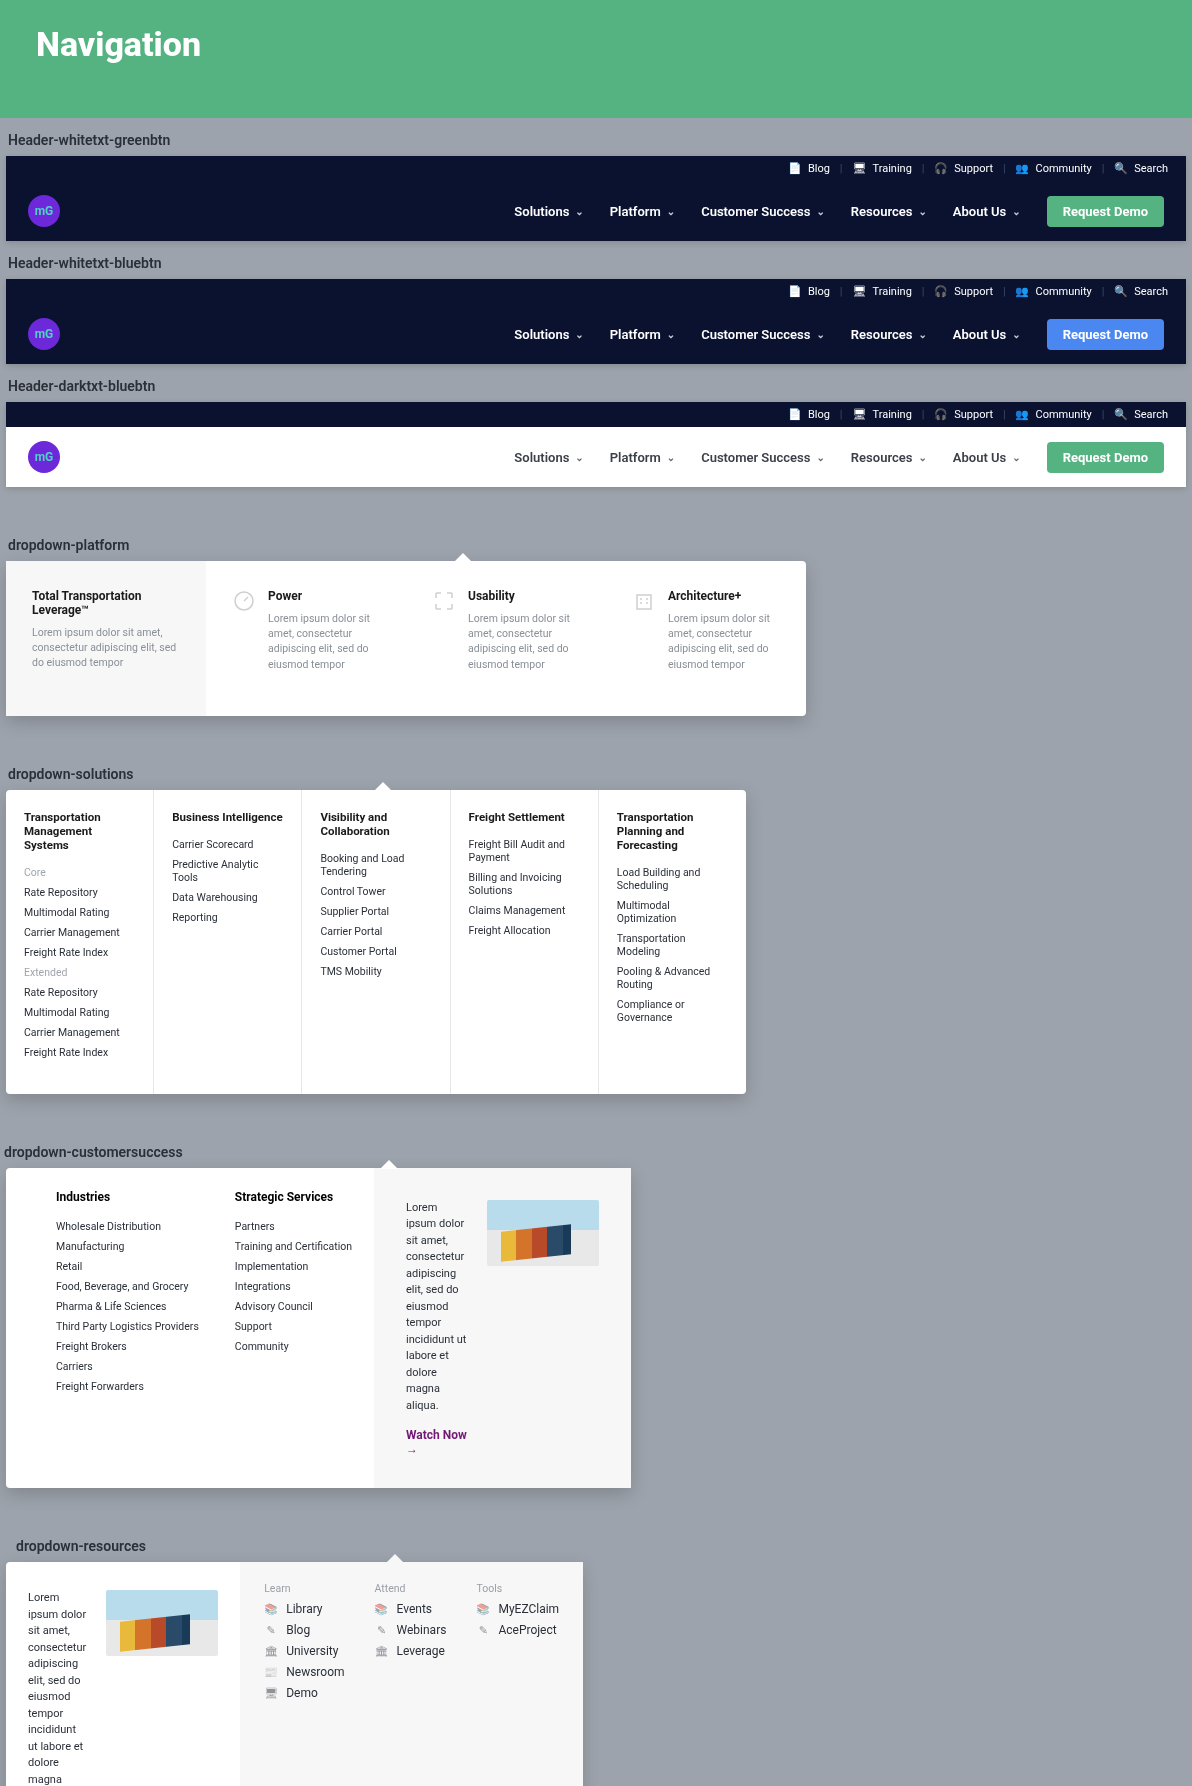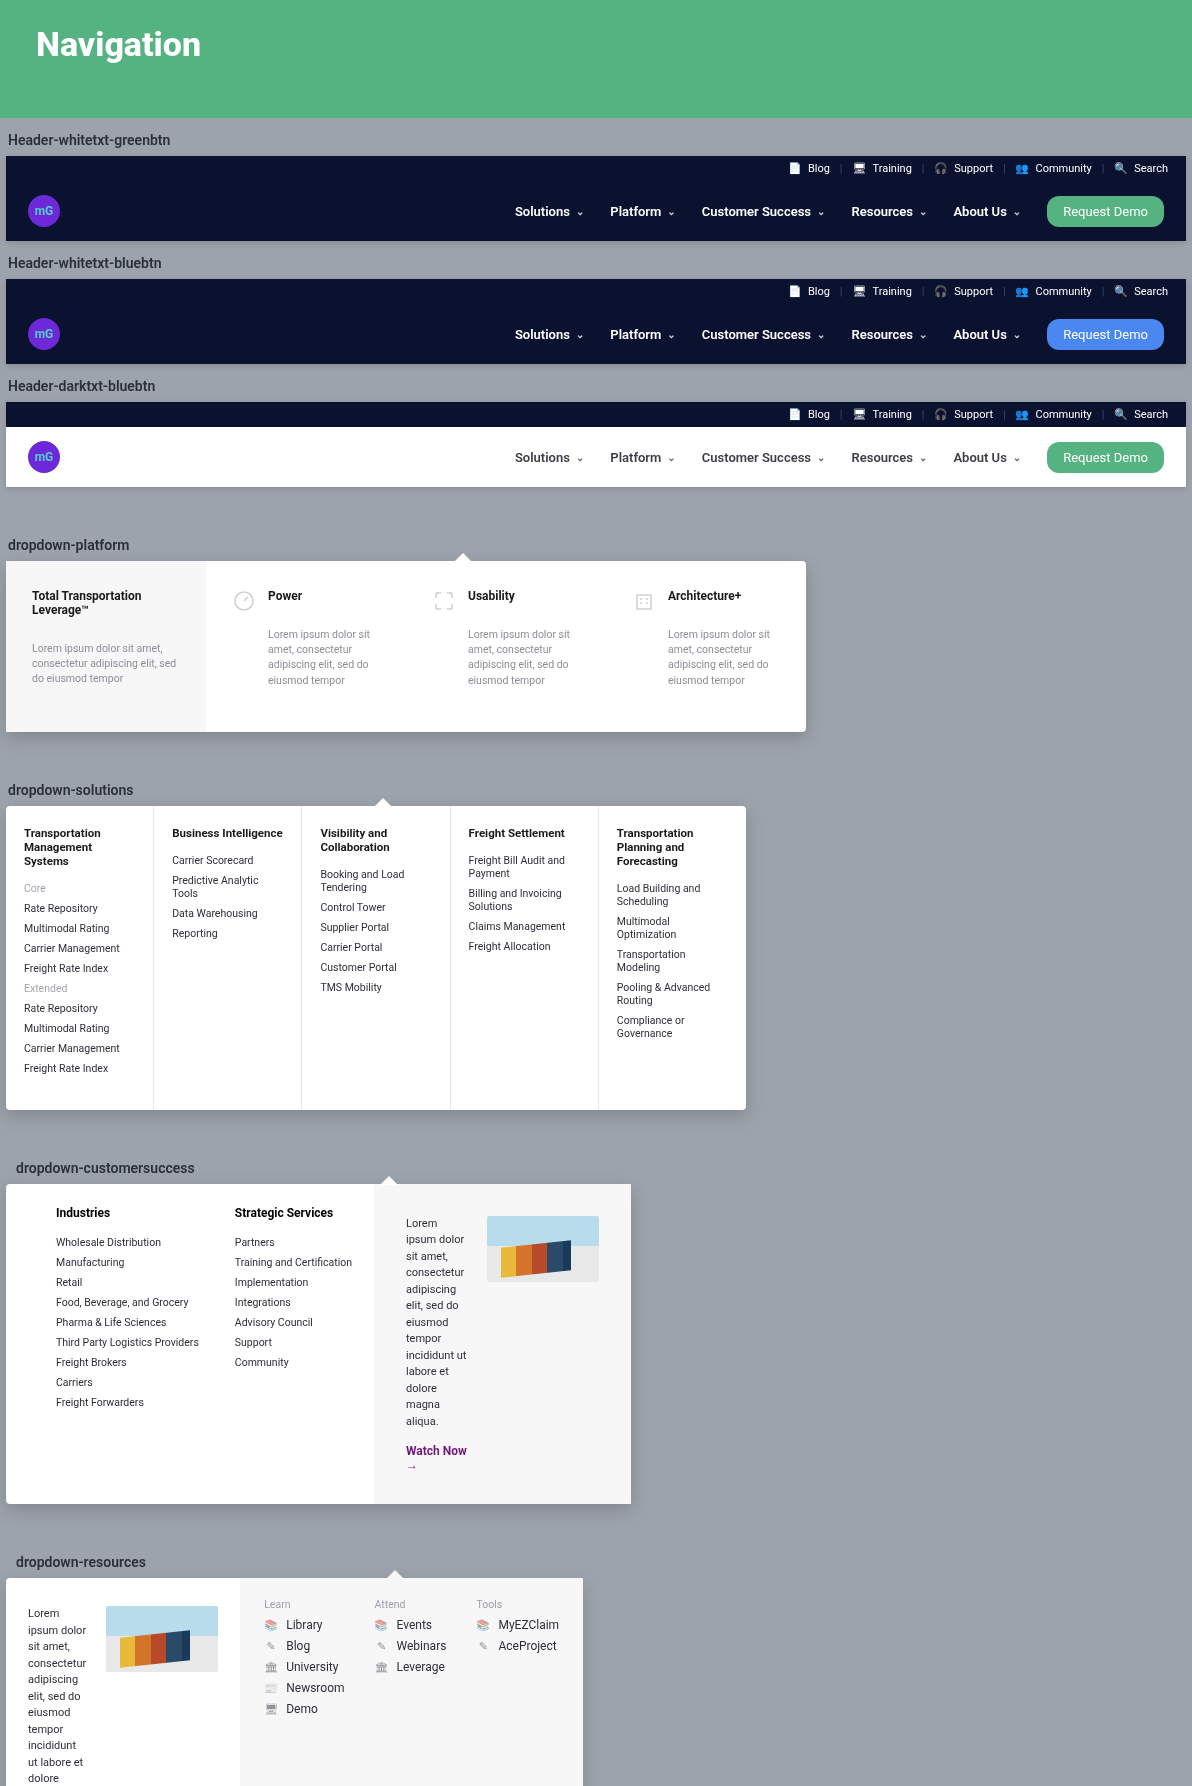--- a/index.html
+++ b/index.html
@@ -14,30 +14,30 @@
 .topbar .sep{margin:0 10px;color:#3a4a6a}
 .mainbar{display:flex;align-items:center;justify-content:space-between;padding:14px 22px}
 .mainbar.dark{background:#0a1230}
 .mainbar.light{background:#fff}
 .logo{width:32px;height:32px;border-radius:50%;background:#6d28d9;display:flex;align-items:center;justify-content:center;color:#4fd1c5;font-size:12px;font-weight:700}
 .navlinks{display:flex;align-items:center;gap:26px;font-size:13px;font-weight:600}
 .navlinks.white a{color:#fff}
 .navlinks.darktxt a{color:#3a3f48}
 .navlinks a{display:inline-flex;align-items:center;gap:6px;text-decoration:none;cursor:pointer}
 .chev{font-size:10px;opacity:.8}
-.btn{padding:8px 16px;border-radius:12px;font-size:13px;font-weight:400;color:#fff;border:none;cursor:pointer}
+.btn{padding:8px 16px;border-radius:4px;font-size:13px;font-weight:700;color:#fff;border:none;cursor:pointer}
 .btn.green{background:#55b381}
 .btn.blue{background:#4a87f0}
 
 .dd{background:#fff;margin:0 6px;border-radius:4px;box-shadow:0 6px 18px rgba(0,0,0,.18);position:relative}
 .dd-arrow{position:absolute;top:-8px;width:0;height:0;border-left:9px solid transparent;border-right:9px solid transparent;border-bottom:9px solid #fff}
 .dd-platform{display:flex}
 .dd-platform .pcol{flex:1;padding:28px 26px 44px;display:flex;gap:12px}
 .dd-platform .pcol.first{background:#f7f7f7}
-.dd-platform .ptitle{font-size:12px;font-weight:700;color:#1a1a1a;margin-bottom:24px}
+.dd-platform .ptitle{font-size:12px;font-weight:700;color:#1a1a1a;margin-bottom:8px}
 .dd-platform .pdesc{font-size:10.5px;color:#8a8f98;line-height:1.45}
 .picon{width:24px;height:24px;flex-shrink:0;opacity:.4}
 
 .dd-solutions{display:flex;max-width:740px}
 .dd-solutions .scol{flex:1;border-right:1px solid #e5e7eb;padding:20px 18px 28px}
 .dd-solutions .scol:last-child{border-right:none}
 .dd-solutions .stitle{font-size:11.5px;font-weight:700;color:#1a1a1a;margin-bottom:14px}
 .dd-solutions .subhead{font-size:10.5px;color:#a0a5ad;margin:6px 0}
 .dd-solutions a{display:block;font-size:10.5px;color:#2a2f38;text-decoration:none;margin:7px 0;cursor:pointer}
 
@@ -337,21 +337,21 @@
         <a><span>Multimodal Optimization</span></a>
         <a><span>Transportation Modeling</span></a>
         <a><span>Pooling &amp; Advanced Routing</span></a>
         <a><span>Compliance or Governance</span></a>
       </div>
   </div>
 </div>
 
 <div class="spacer"></div>
 
-<div class="section-label" style="padding-left:16px">dropdown-customersuccess</div>
+<div class="section-label" style="padding-left:4px">dropdown-customersuccess</div>
 <div class="dd dd-cs">
   <div class="dd-arrow" style="left:374px"></div>
   <div class="cscols">
     <div class="ccol">
       <div class="ctitle">Industries</div>
       <div id="cs-c1">
           <a><span>Wholesale Distribution</span></a>
           <a><span>Manufacturing</span></a>
           <a><span>Retail</span></a>
           <a><span>Food, Beverage, and Grocery</span></a>

